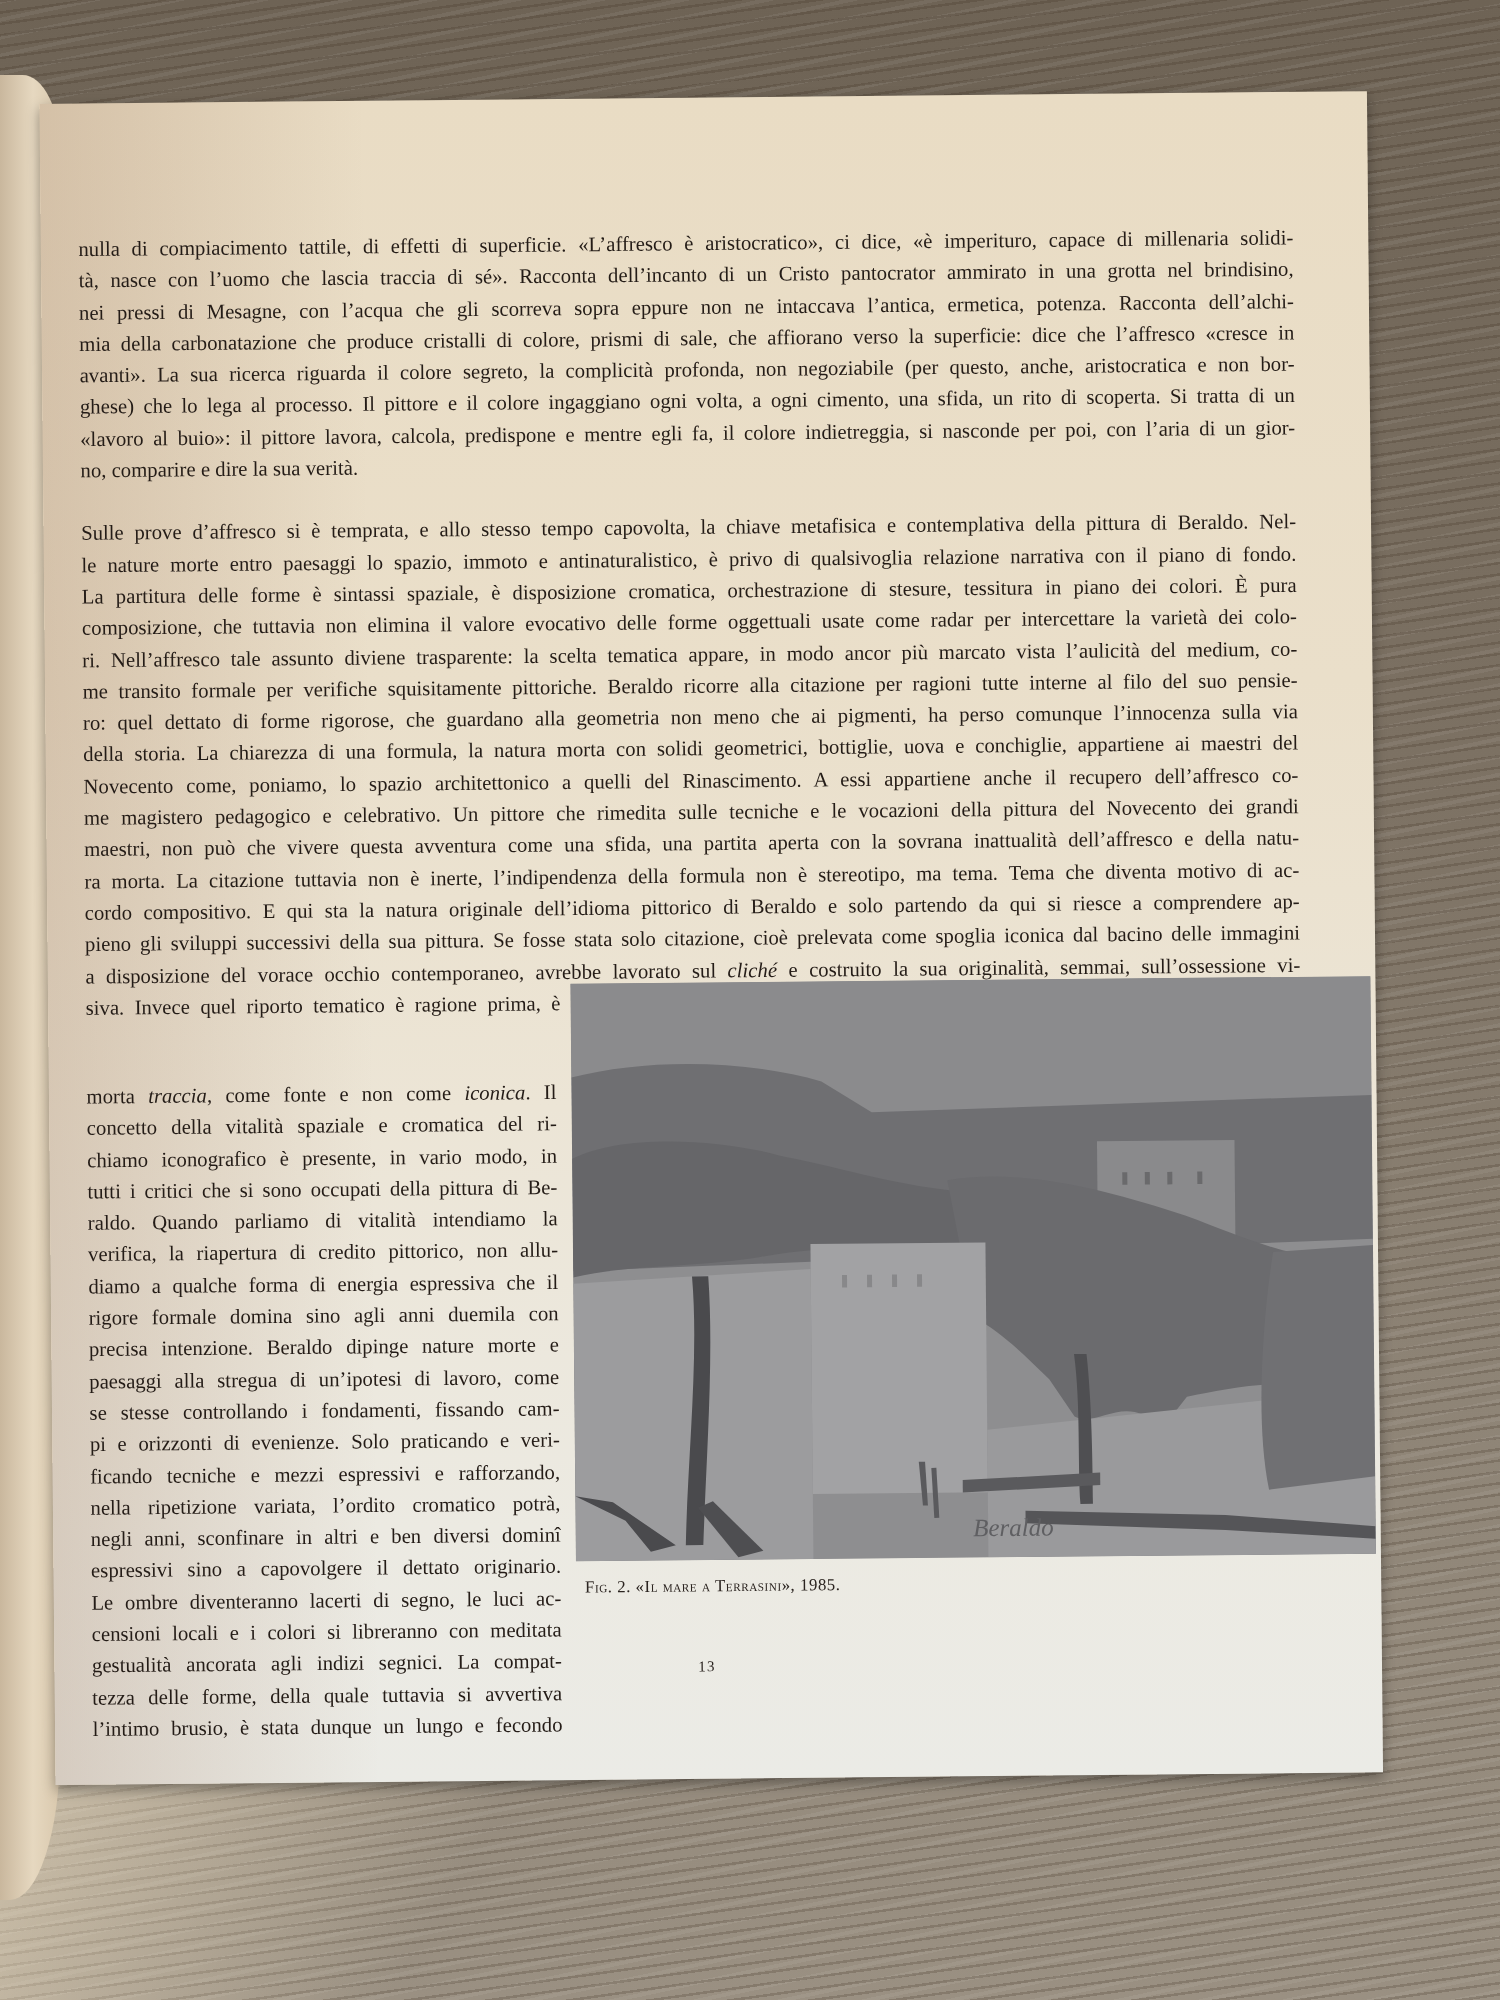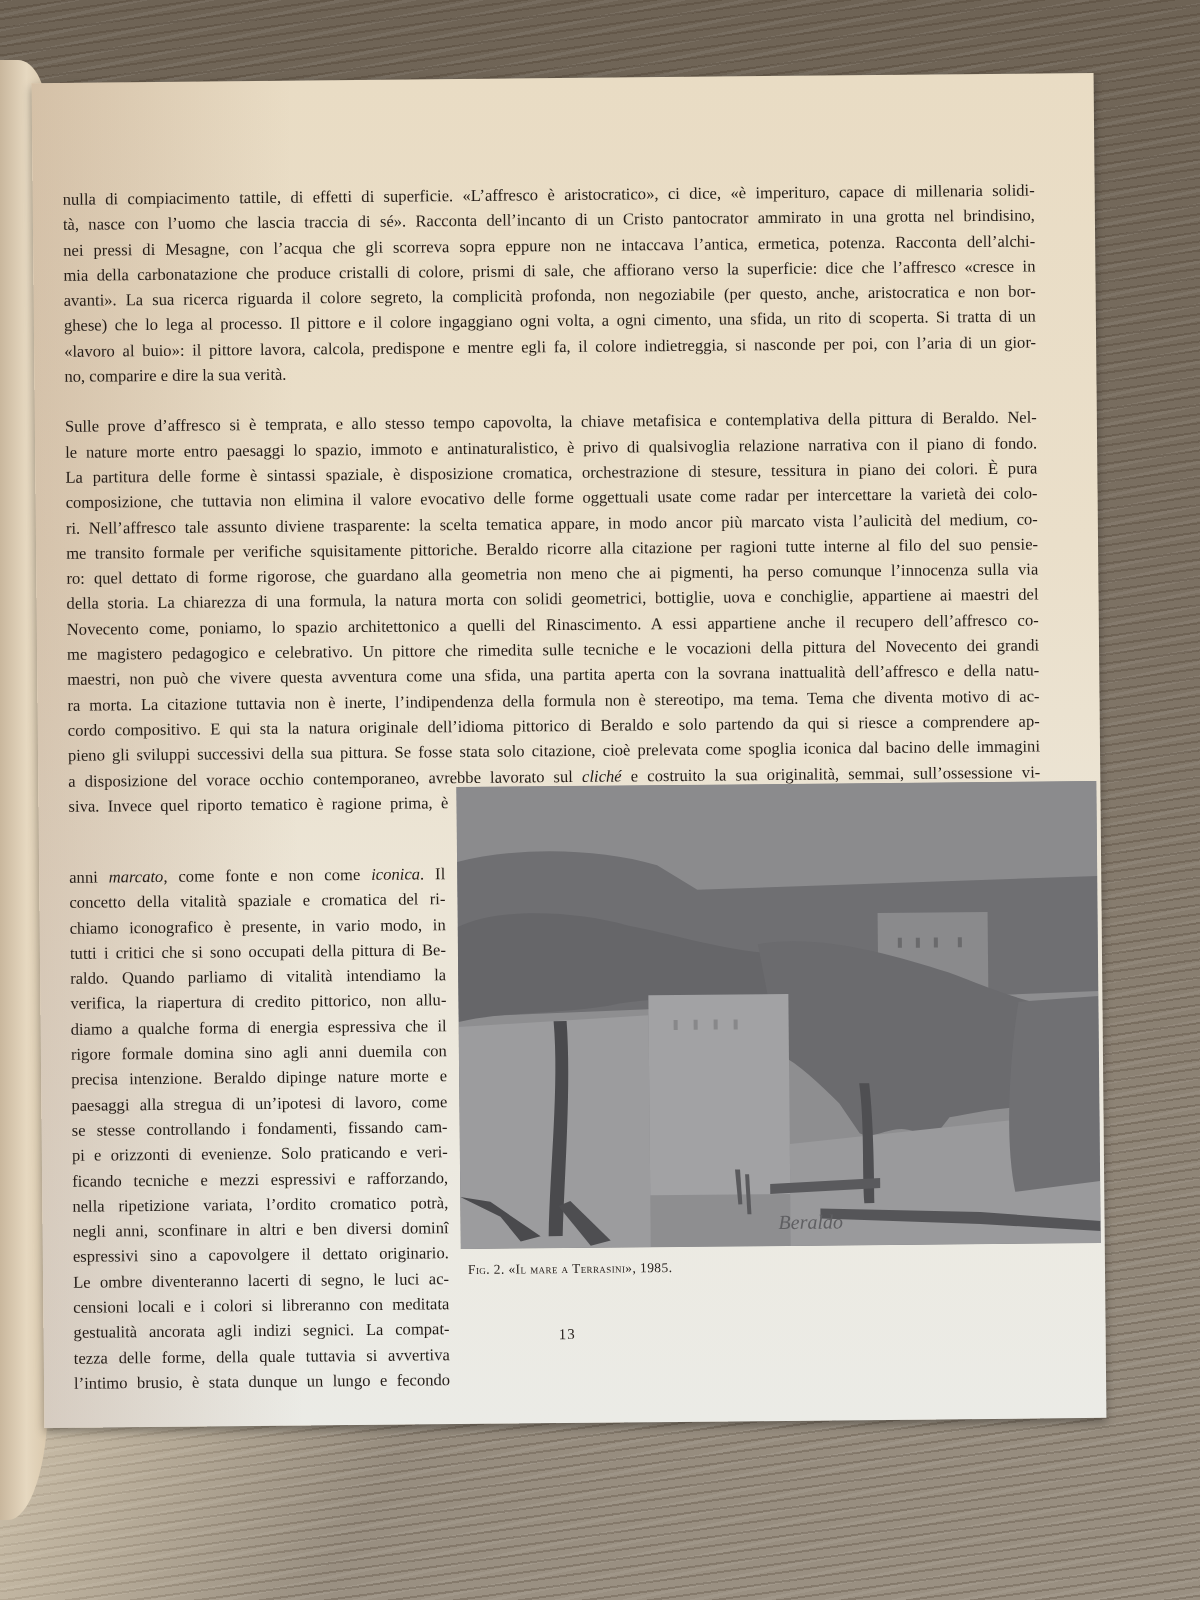--- a/index.html
+++ b/index.html
@@ -56,21 +56,21 @@
     background: #8f8f91; overflow: hidden;
   }
   .figure svg { width: 100%; height: 100%; display: block; }
   .caption {
     position: absolute; left: 425px; top: 1183px;
     font-size: 13.5px; letter-spacing: 0.4px; color: #2b2420;
     font-variant: small-caps;
   }
   .page-number {
     position: absolute; left: 515px; top: 1248px;
-    font-size: 15px; color: #2b2420; letter-spacing: 1px;
+    font-size: 12px; color: #2b2420; letter-spacing: 1px;
   }
 </style>
 </head>
 <body>
 
 <div class="desk-light"></div>
 
 <div class="facing-page">
   <div class="facing-fragments"></div>
 </div>
@@ -102,21 +102,21 @@
       <span class="line">maestri, non può che vivere questa avventura come una sfida, una partita aperta con la sovrana inattualità dell’affresco e della natu-</span>
       <span class="line">ra morta. La citazione tuttavia non è inerte, l’indipendenza della formula non è stereotipo, ma tema. Tema che diventa motivo di ac-</span>
       <span class="line">cordo compositivo. E qui sta la natura originale dell’idioma pittorico di Beraldo e solo partendo da qui si riesce a comprendere ap-</span>
       <span class="line">pieno gli sviluppi successivi della sua pittura. Se fosse stata solo citazione, cioè prelevata come spoglia iconica dal bacino delle immagini</span>
       <span class="line"><span>a disposizione del vorace occhio contemporaneo, avrebbe lavorato sul </span><em>cliché</em><span> e costruito la sua originalità, semmai, sull’ossessione vi-</span></span>
       <span class="line"><span>siva. Invece quel riporto tematico è ragione prima, è pretesto di un’originale tessitura pittorica e dunque rivissuto come </span><em>varietas</em><span> e non</span></span>
     </p>
   </div>
 
   <div class="split-col">
-    <span class="line"><span>anni </span><em>marcato</em><span>, come fonte e non come </span><em>iconica</em><span>. Il</span></span>
+    <span class="line"><span>morta </span><em>traccia</em><span>, come fonte e non come </span><em>iconica</em><span>. Il</span></span>
     <span class="line">concetto della vitalità spaziale e cromatica del ri-</span>
     <span class="line">chiamo iconografico è presente, in vario modo, in</span>
     <span class="line">tutti i critici che si sono occupati della pittura di Be-</span>
     <span class="line">raldo. Quando parliamo di vitalità intendiamo la</span>
     <span class="line">verifica, la riapertura di credito pittorico, non allu-</span>
     <span class="line">diamo a qualche forma di energia espressiva che il</span>
     <span class="line">rigore formale domina sino agli anni duemila con</span>
     <span class="line">precisa intenzione. Beraldo dipinge nature morte e</span>
     <span class="line">paesaggi alla stregua di un’ipotesi di lavoro, come</span>
     <span class="line">se stesse controllando i fondamenti, fissando cam-</span>

